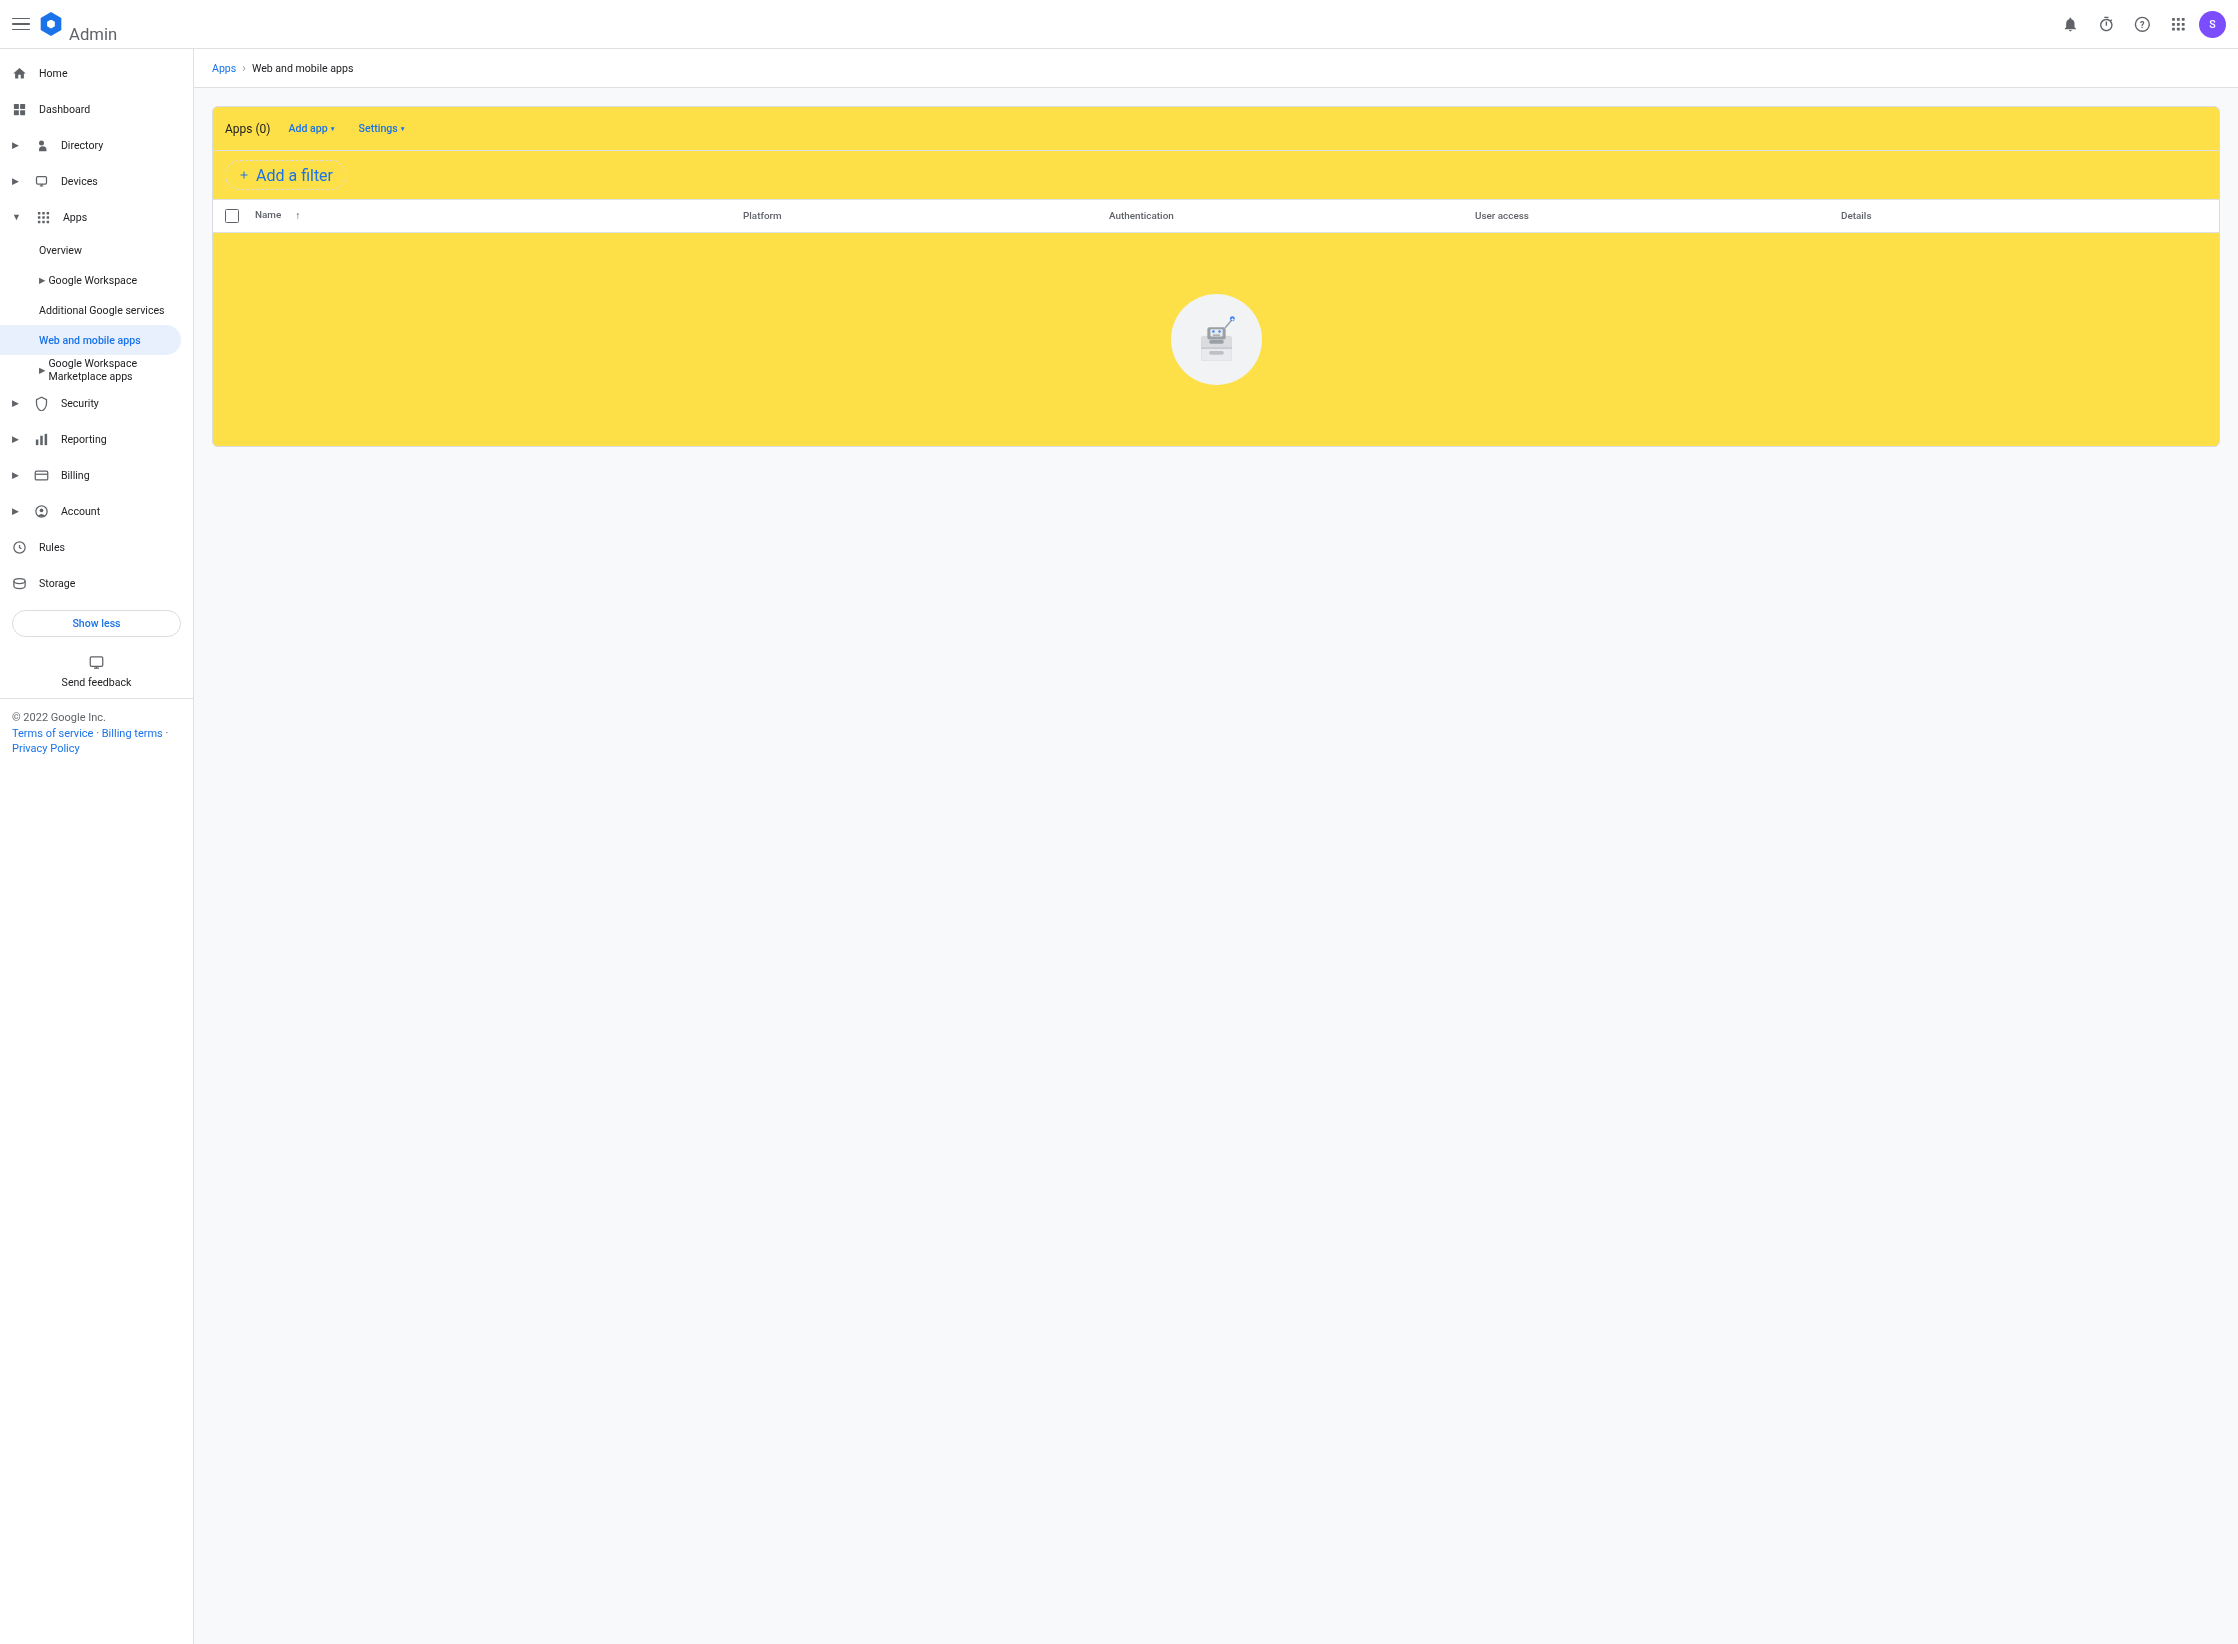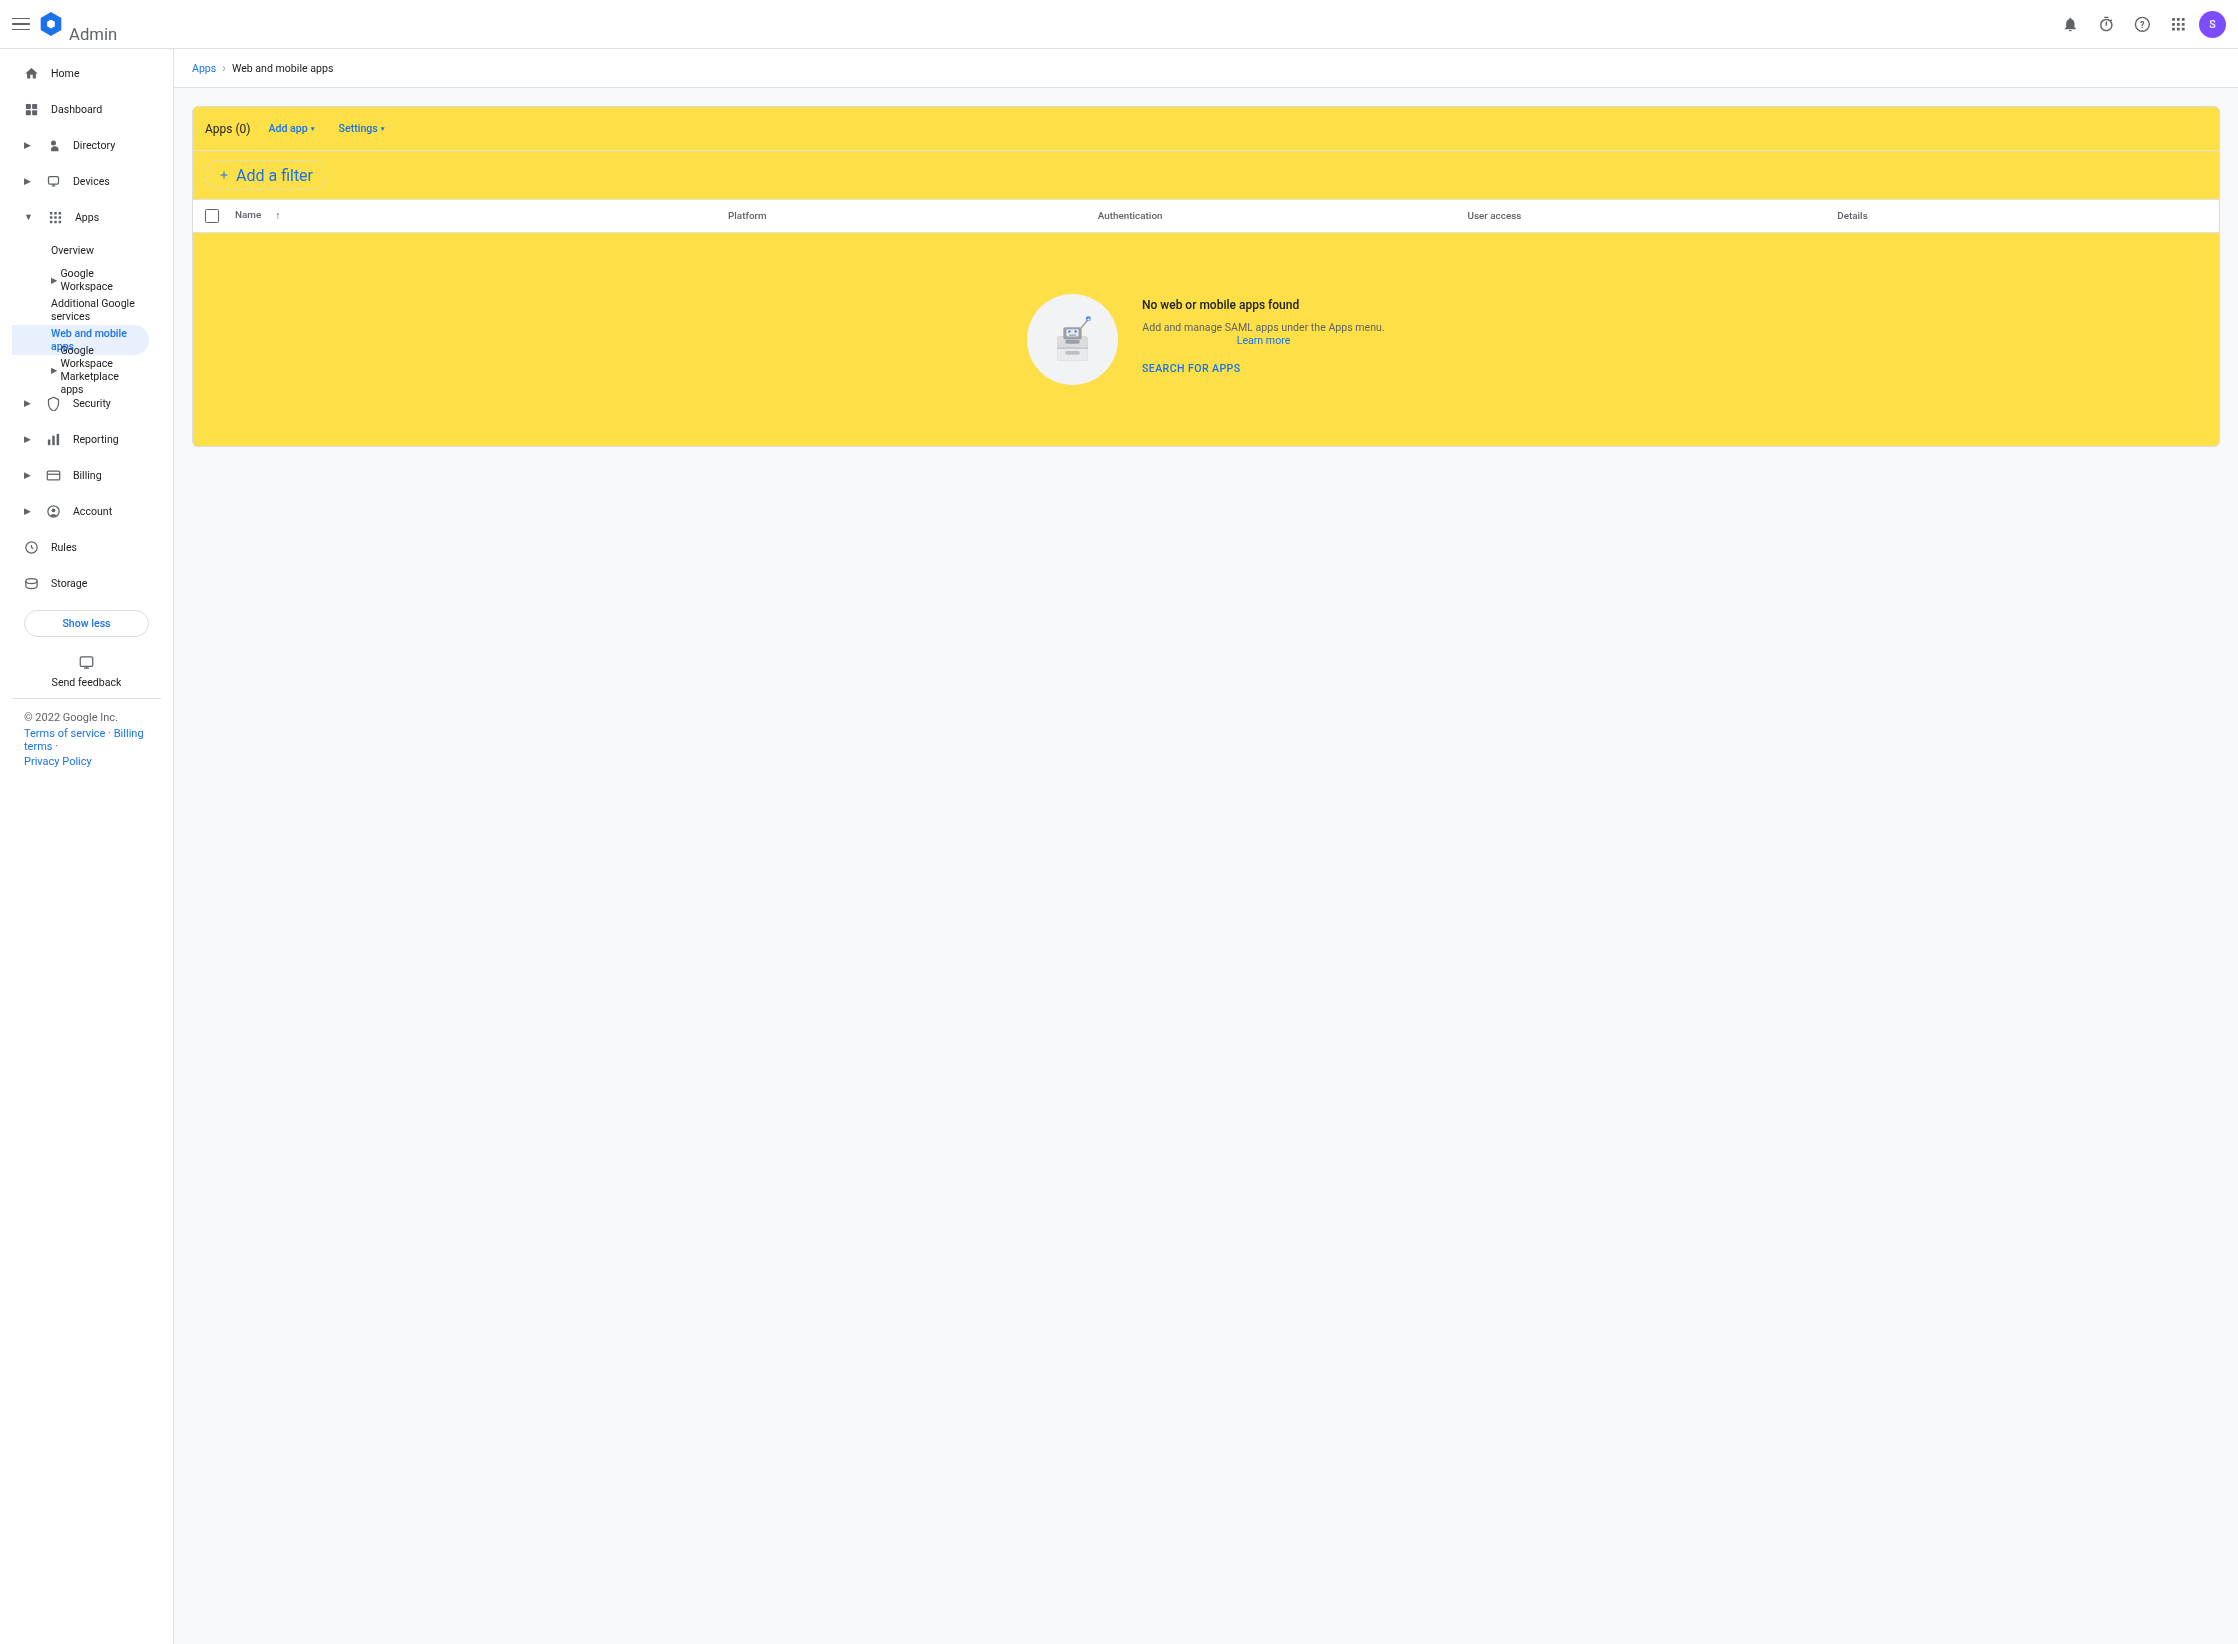--- a/index.html
+++ b/index.html
@@ -19,21 +19,21 @@
     .search-wrapper { position: relative; }
     .search-wrapper .search-icon-inner { position: absolute; left: 10.6px; top: 50%; transform: translateY(-50%); color: #9aa0a6; font-size: 13.6px; }
     .topbar-right { display: flex; align-items: center; gap: 6px; margin-left: auto; }
     .icon-btn { width: 30px; height: 30px; border-radius: 50%; display: flex; align-items: center; justify-content: center; cursor: pointer; color: #5f6368; font-size: 15px; }
     .avatar { width: 27px; height: 27px; border-radius: 50%; background: #7c4dff; color: white; display: flex; align-items: center; justify-content: center; font-size: 10.6px; font-weight: 500; cursor: pointer; }
 
     
     .main-layout { display: flex; flex: 1; overflow: hidden; }
 
     
-    .sidebar { width: 174px; flex-shrink: 0; overflow-y: auto; border-right: 0.8px solid #e0e0e0; padding: 6px 12px; }
+    .sidebar { width: 194px; flex-shrink: 0; overflow-y: auto; border-right: 0.8px solid #e0e0e0; padding: 6px 0; }
     .nav-item { display: flex; align-items: center; gap: 12px; padding: 0 12px; height: 36px; cursor: pointer; border-radius: 0 18px 18px 0; margin-right: 12px; color: #202124; font-size: 10.6px; }
     .nav-item .nav-icon { width: 15px; height: 15px; display: flex; align-items: center; justify-content: center; color: #5f6368; flex-shrink: 0; }
     .nav-item .expand-icon { margin-left: auto; font-size: 9px; color: #5f6368; }
     .nav-sub-item { display: flex; align-items: center; padding: 0 12px 0 39px; height: 30px; cursor: pointer; border-radius: 0 18px 18px 0; margin-right: 12px; color: #202124; font-size: 10.6px; }
     .nav-sub-item.active { background: #e8f0fe; color: #1a73e8; font-weight: 500; }
     .show-less-btn { display: flex; align-items: center; justify-content: center; margin: 9px 12px; padding: 6px 18px; border: 0.8px solid #dadce0; border-radius: 18px; cursor: pointer; font-size: 10.6px; color: #1a73e8; font-weight: 500; }
     .sidebar-footer { padding: 12px; font-size: 11px; color: #5f6368; border-top: 0.8px solid #e0e0e0; margin-top: 0; }
     .sidebar-footer a { color: #1a73e8; text-decoration: none; }
     .send-feedback { display: flex; align-items: center; gap: 6px; padding: 9px 12px; cursor: pointer; color: #202124; font-size: 10.6px; flex-direction: column; }
 
@@ -369,26 +369,19 @@
                 <rect x="40" y="33" width="20" height="12" rx="2" fill="#e8eaed"></rect>
                 <circle cx="45" cy="37" r="2" fill="#4285f4"></circle>
                 <circle cx="55" cy="37" r="2" fill="#4285f4"></circle>
                 <rect x="44" y="42" width="12" height="2" rx="1" fill="#9aa0a6"></rect>
 
                 <line x1="65" y1="30" x2="75" y2="18" stroke="#9aa0a6" stroke-width="2.5" stroke-linecap="round"></line>
                 <circle cx="76" cy="16" r="4" fill="#4285f4"></circle>
                 <text x="73.5" y="19" font-size="7" fill="white" font-weight="bold">✦</text>
               </svg>
             </div>
-            <div style="display:flex; flex-direction:column; gap:9px;">
-              <div class="empty-title">No web or mobile apps found</div>
-              <div class="empty-desc">
-                <span>Add and manage SAML apps under the Apps menu. </span><a href="#">Learn more</a>
-              </div>
-              <div class="search-apps-btn">SEARCH FOR APPS</div>
-            </div>
           </div>
         </div>
       </div>
     </div>
   </div>
 </div>
 
 
 </body></html>

